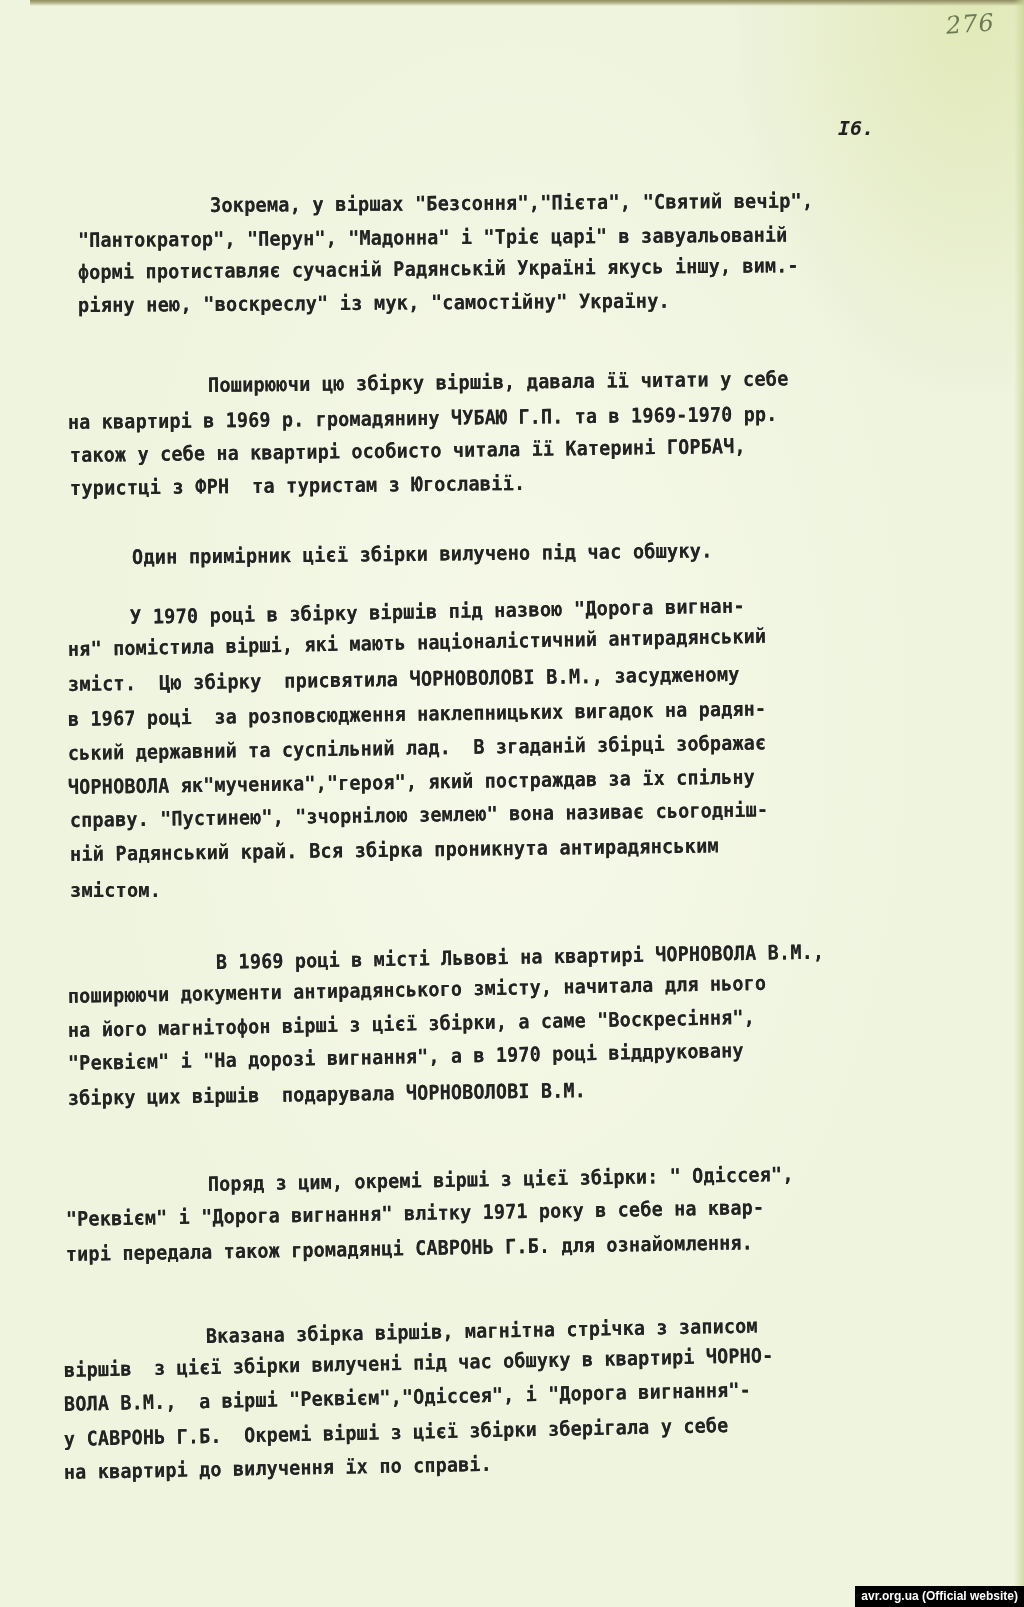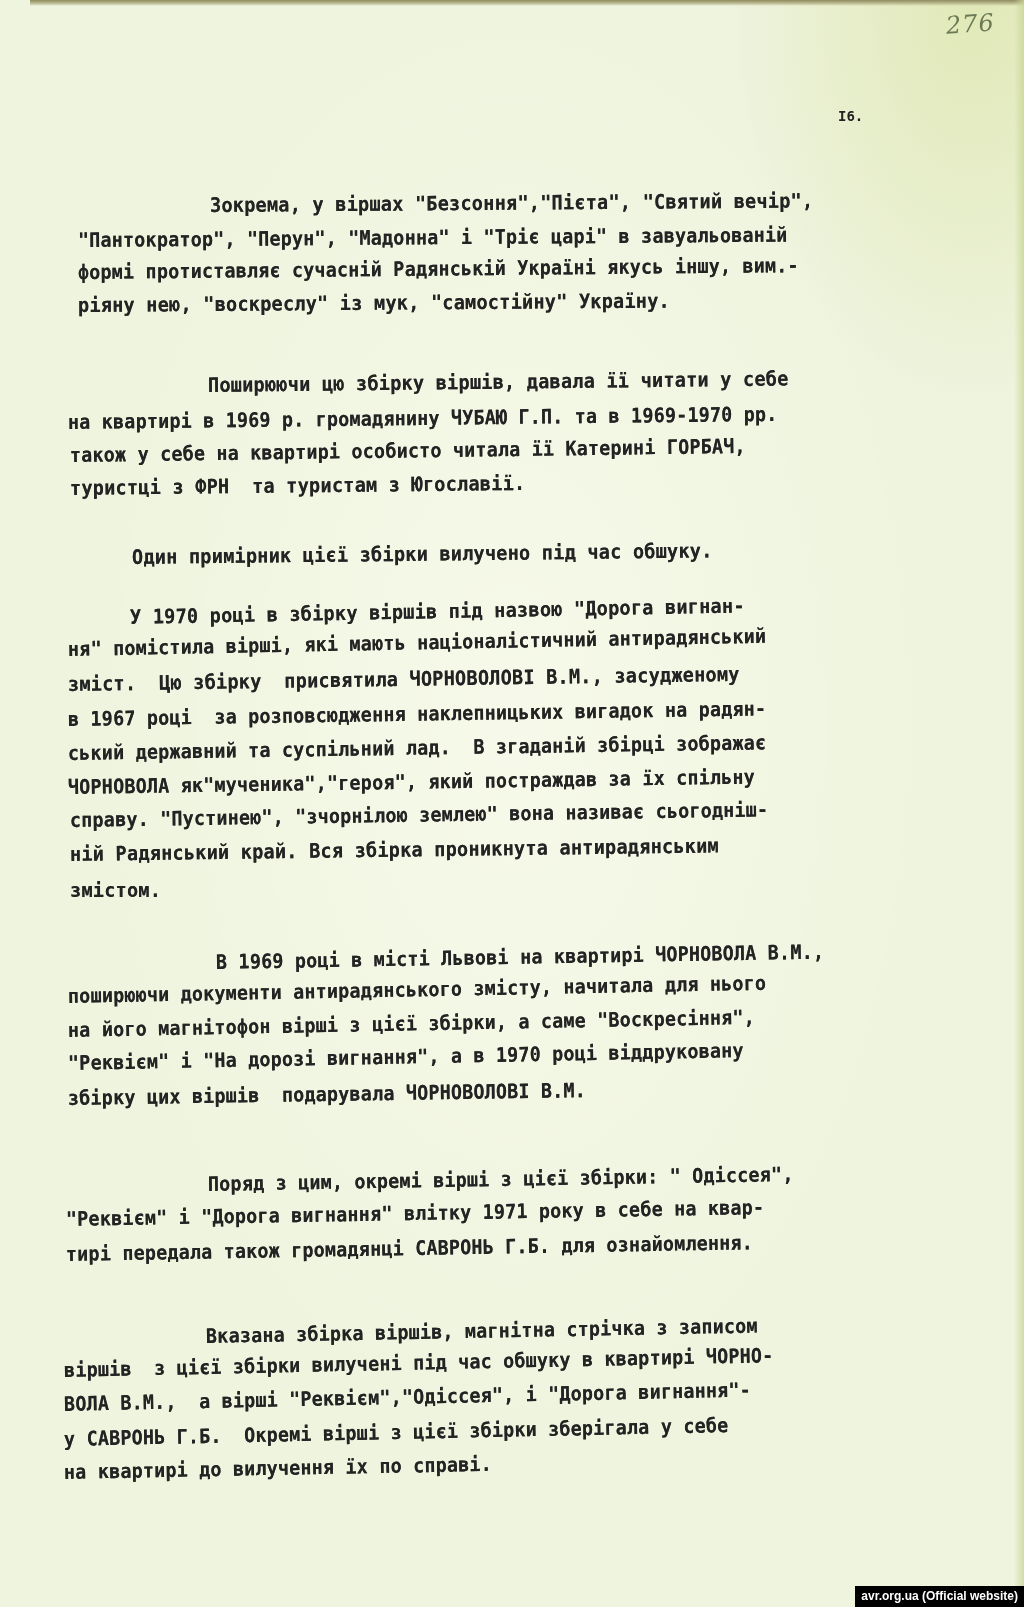--- a/index.html
+++ b/index.html
@@ -41,24 +41,25 @@
       left: 946px; top: 10px;
       font-family: "DejaVu Serif", serif;
       font-style: italic;
       font-size: 24px;
       color: #6b7a55;
       letter-spacing: 1px;
       transform: rotate(-4deg);
     }
     .page-number {
       position: absolute;
-      left: 838px; top: 108px;
-      font-size: 14px;
+      left: 838px; top: 116px;
+      font-size: 20px;
       font-weight: bold;
       color: #222;
+      font-style: italic;
     }
     .line {
       position: absolute;
       white-space: pre;
       font-size: 20px;
       font-weight: bold;
       color: #232323;
       letter-spacing: 0.2px;
       transform-origin: left center;
       text-shadow: 0 0 0.6px rgba(0,0,0,0.6);

